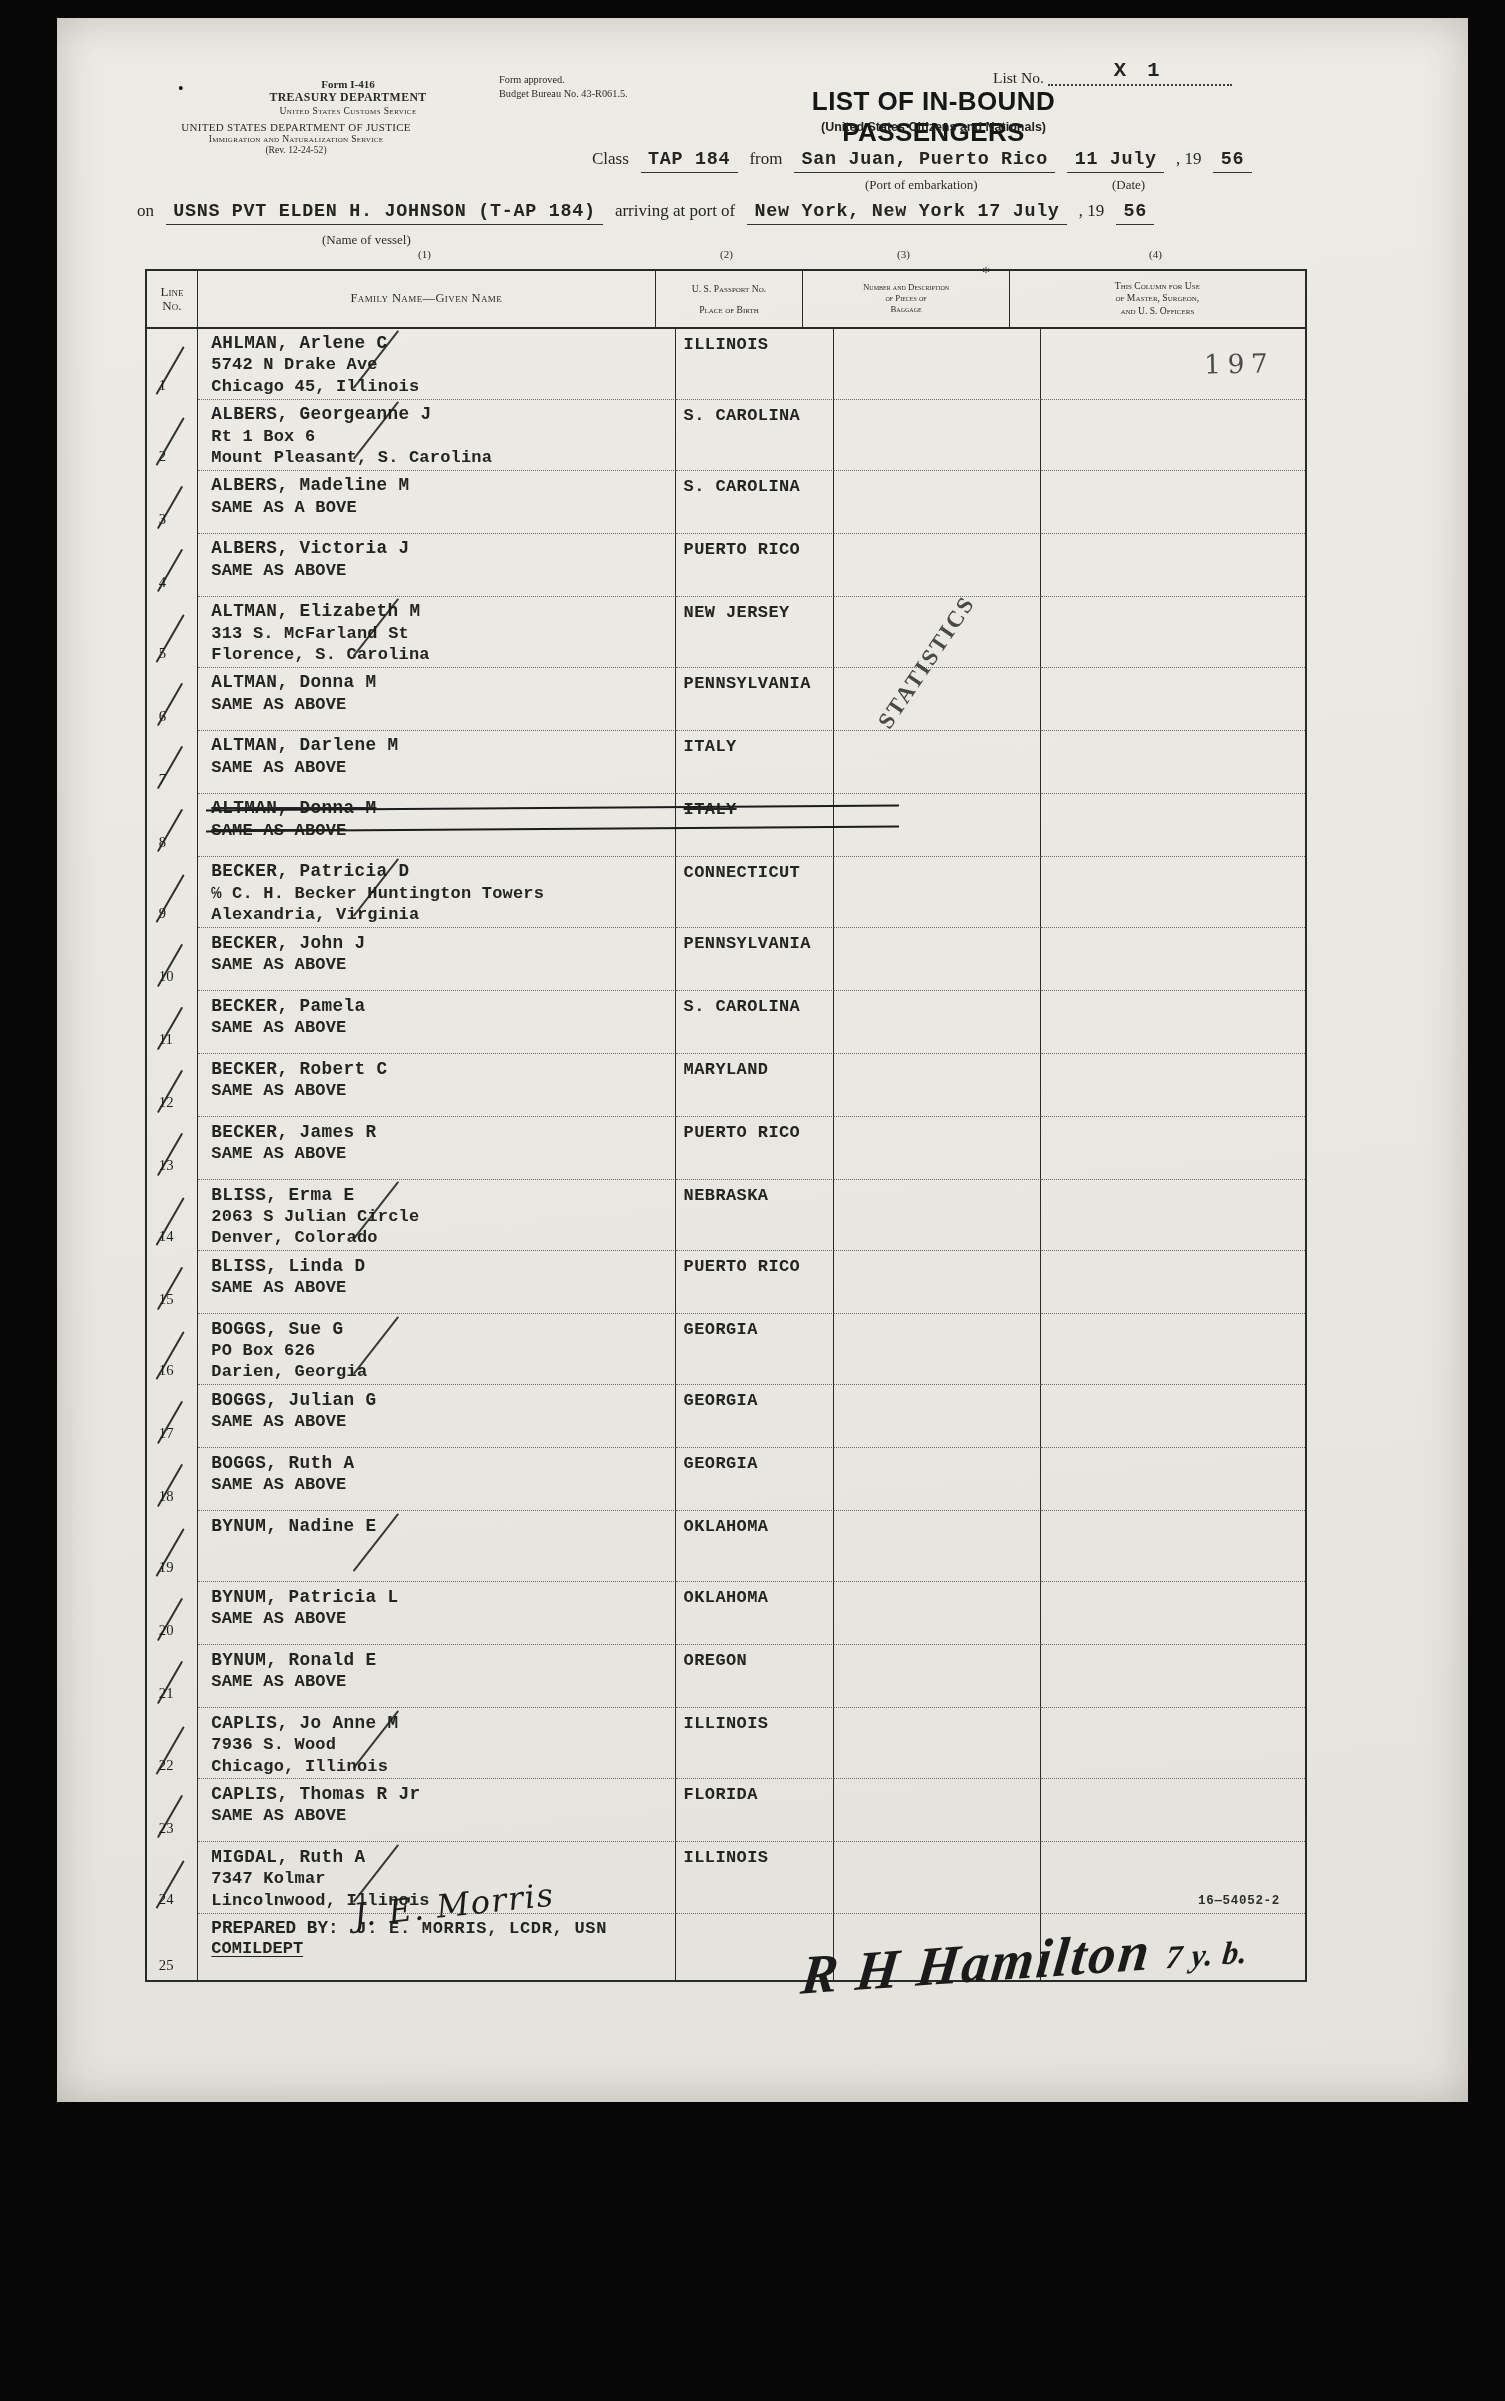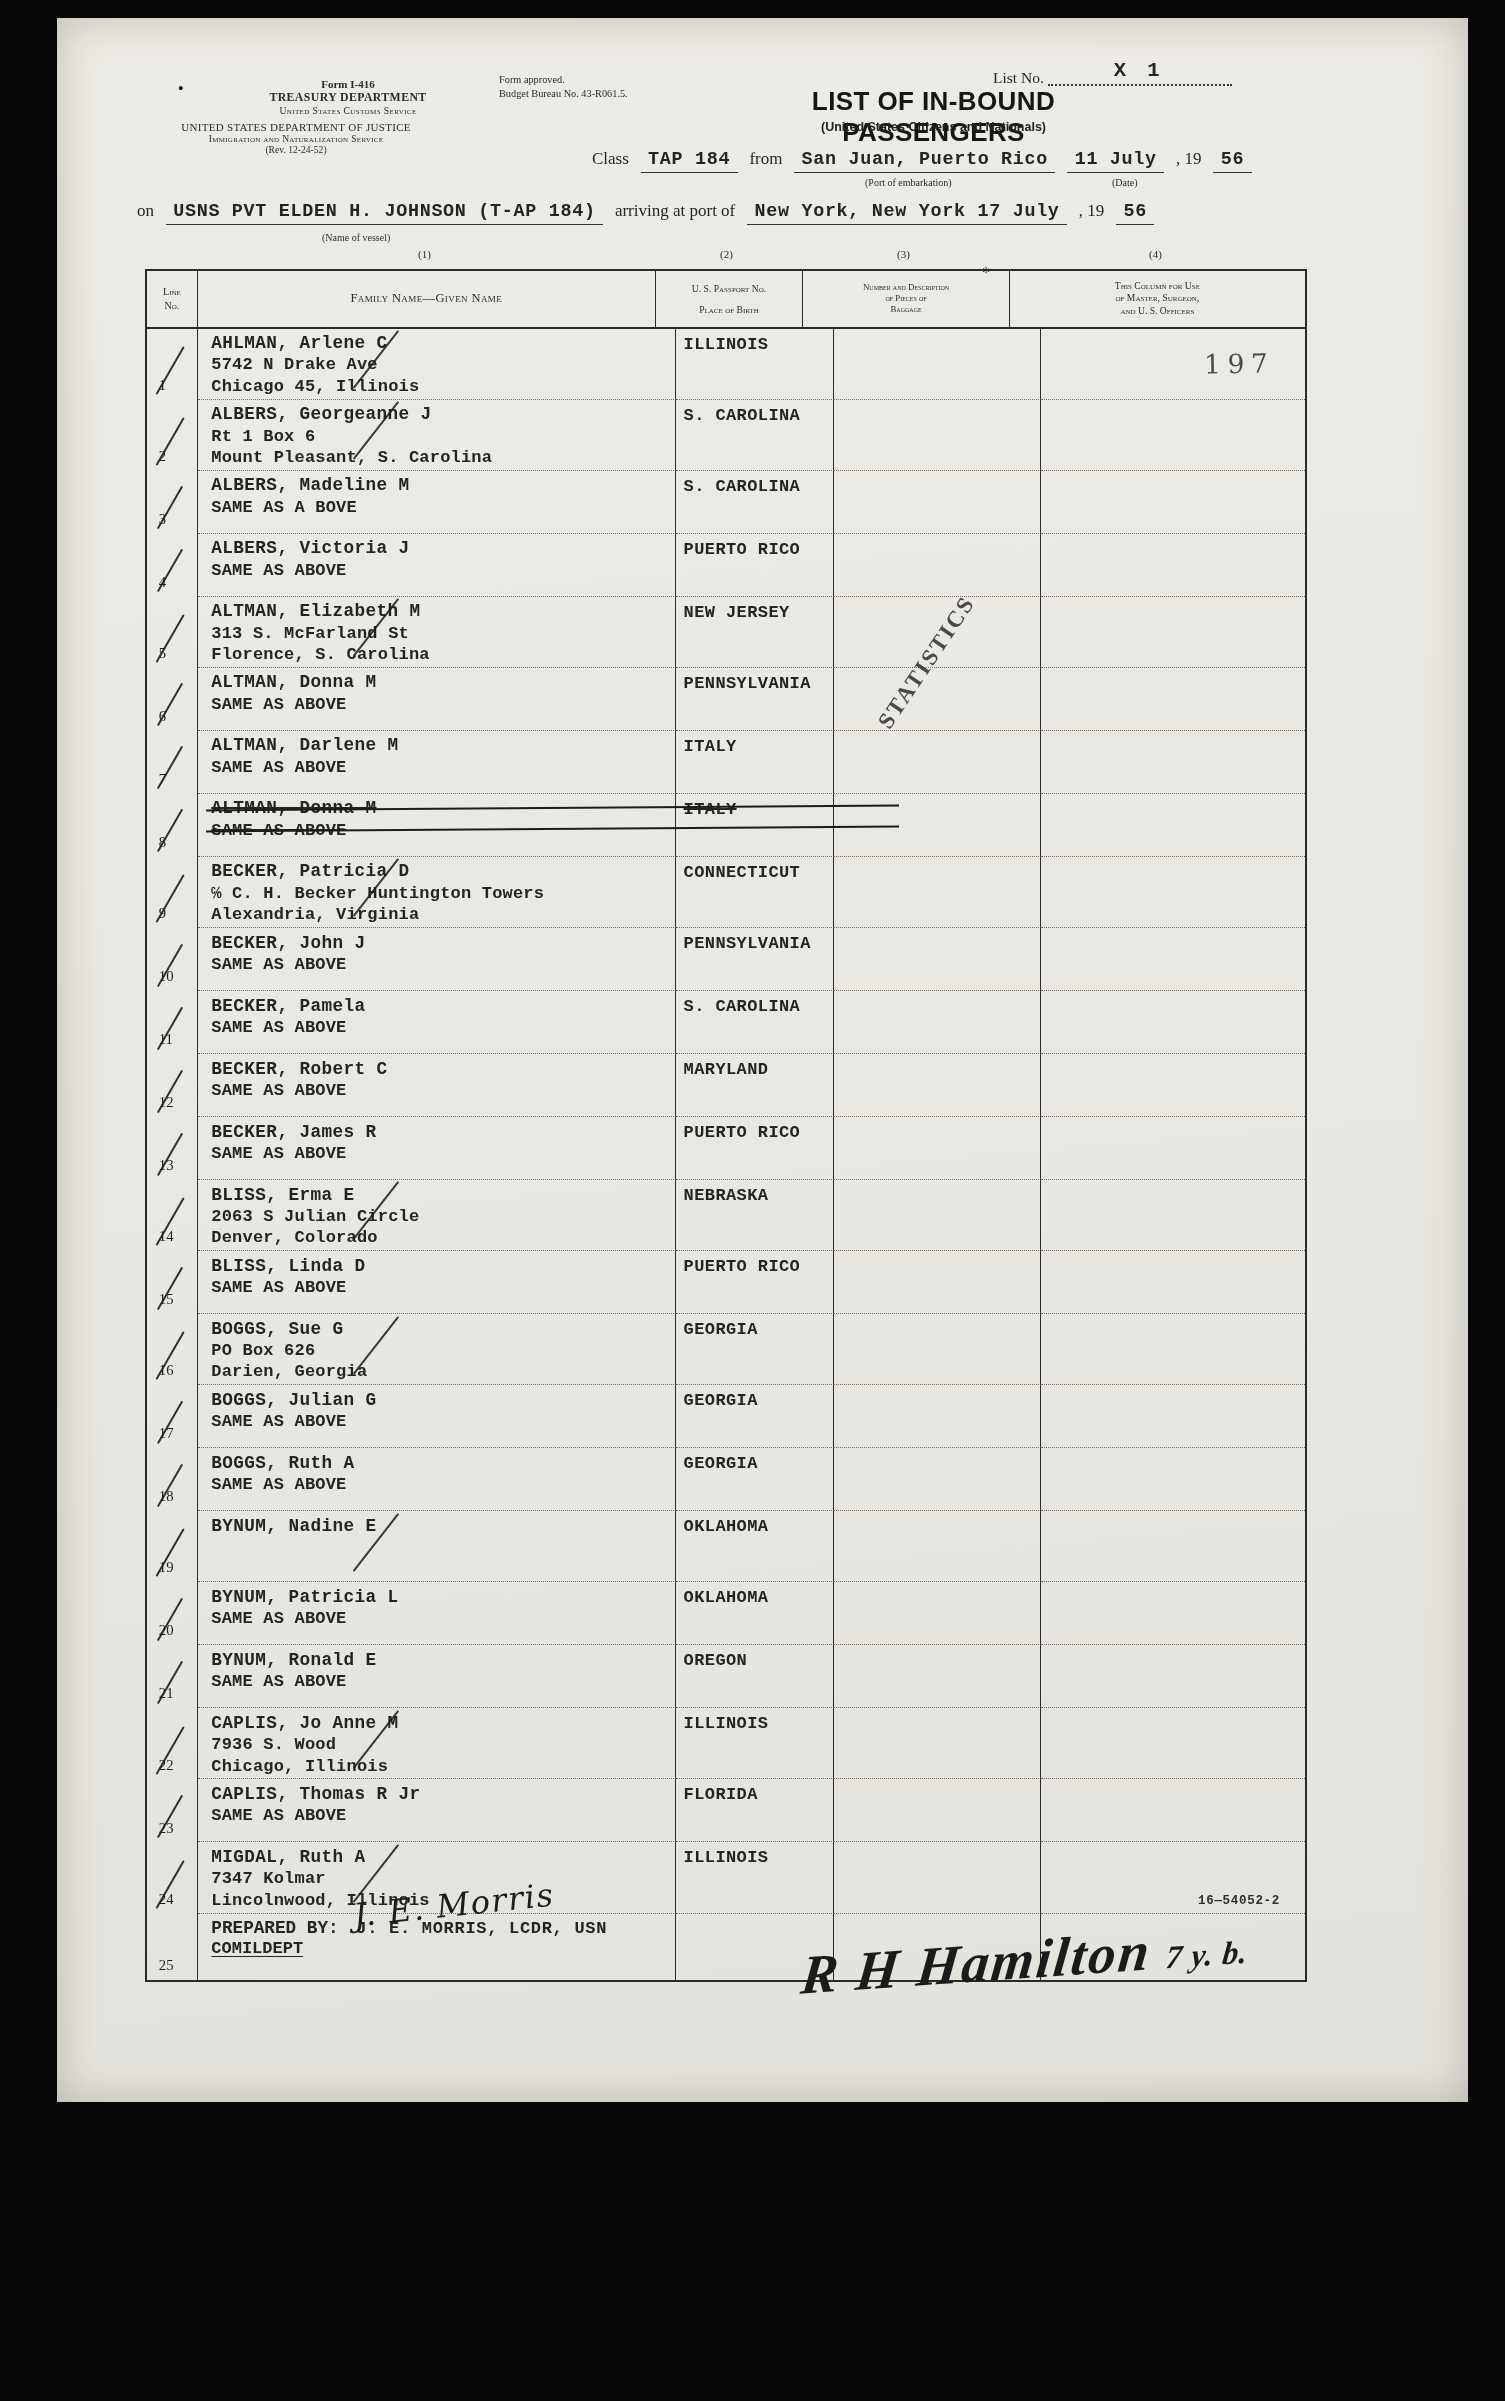--- a/index.html
+++ b/index.html
@@ -32,32 +32,32 @@
          font-size:26px;letter-spacing:0.4px;color:#161616;}
   .subtitle{position:absolute;left:663px;top:102px;width:427px;text-align:center;
             font-family:"Liberation Sans","DejaVu Sans",sans-serif;font-weight:700;
             font-size:12.5px;color:#222;}
   
   .fill-line{position:absolute;display:flex;align-items:baseline;gap:11.8px;}
   .fill-line .lbl{font-size:17px;}
   .fill-line .fill{font-size:18.4px;border-bottom:1.5px solid #333;padding:0 7.4px 2.2px 7.4px;letter-spacing:0.7px;white-space:nowrap;}
   .class-line{left:535px;top:131px;}
   .vessel-line{left:80px;top:183px;}
-  .caption{position:absolute;font-size:10px;color:#2c2c2c;}
+  .caption{position:absolute;font-size:13px;color:#2c2c2c;}
   .markers{position:absolute;top:230px;left:0;width:1411px;font-size:11px;color:#2a2a2a;}
   .markers span{position:absolute;}
   .marker-1{left:361px;} .marker-2{left:663px;} .marker-3{left:840px;} .marker-4{left:1092px;}
   .star{position:absolute;left:925px;top:246px;font-size:16px;color:#333;}
   
   .ptable{position:absolute;left:88px;top:251px;width:1158px;border:2.2px solid #2a2a2a;background:transparent;}
   .thead{display:flex;height:56px;border-bottom:2.2px solid #2a2a2a;}
   .thead .hc{display:flex;flex-direction:column;justify-content:center;text-align:center;
              font-variant:small-caps;color:#2b2b2b;border-right:1.5px solid #2a2a2a;}
   .thead .hc:last-child{border-right:none;}
-  .hc-line{width:50px;font-size:10px;line-height:13.3px;}
+  .hc-line{width:50px;font-size:13px;line-height:13.3px;}
   .hc-name{width:458px;font-size:12.5px;letter-spacing:0.4px;}
   .hc-pass{width:147px;font-size:9.6px;line-height:21px;}
   .hc-bag{width:206px;font-size:8.8px;line-height:11px;}
   .hc-off{width:296px;font-size:9.6px;line-height:12.5px;}
   .tbody{position:relative;}
   .row{position:relative;display:flex;}
   .row-tall{min-height:71px;}
   .row-short{min-height:63px;}
   .cell{position:relative;}
   .cell-line{width:50px;border-right:1.5px solid #2a2a2a;}

